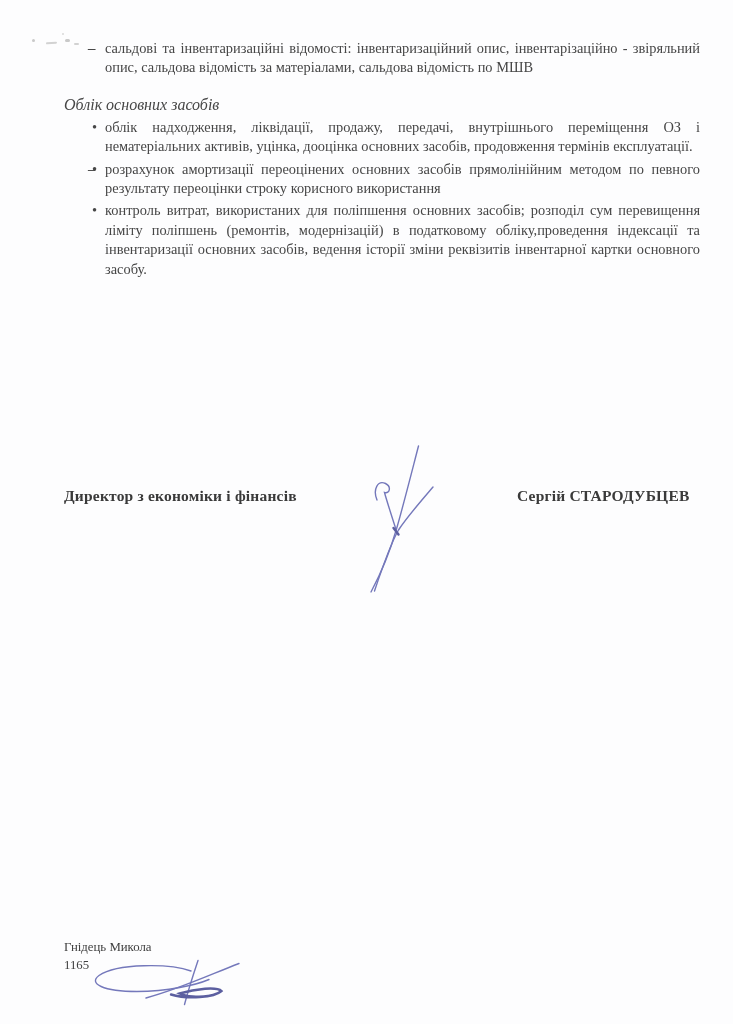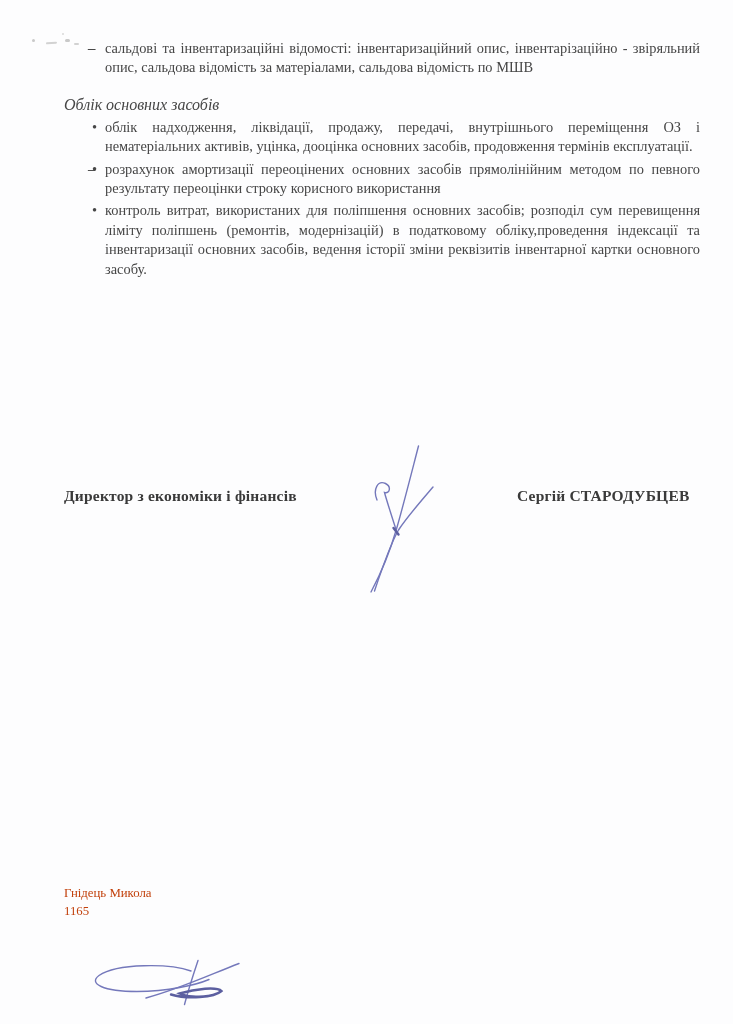--- a/index.html
+++ b/index.html
@@ -45,22 +45,22 @@
     letter-spacing:.2px;white-space:nowrap;
   }
   .sig-role{left:64px;}
   .sig-name{left:480px;margin-left:37px;}
   .signature{position:absolute;}
   .signature path{fill:none;stroke:var(--ink,#7478bb);stroke-width:1.4;stroke-linecap:round;}
   .signature path.thick{stroke-width:2.4;stroke:var(--ink-dark,#5c5fa0);}
   .signature.mid{left:350px;top:435px;}
   .signature.foot{left:84px;top:950px;}
   .footer-text{
-    position:absolute;left:64px;top:884px;
-    font-size:12.8px;line-height:18px;color:#c2410c;
+    position:absolute;left:64px;top:938px;
+    font-size:12.8px;line-height:18px;color:#404040;
   }
 </style>
 </head>
 <body>
 
 <div class="page">
 
   <span class="speck s1"></span>
   <span class="speck s2"></span>
   <span class="speck s3"></span>

